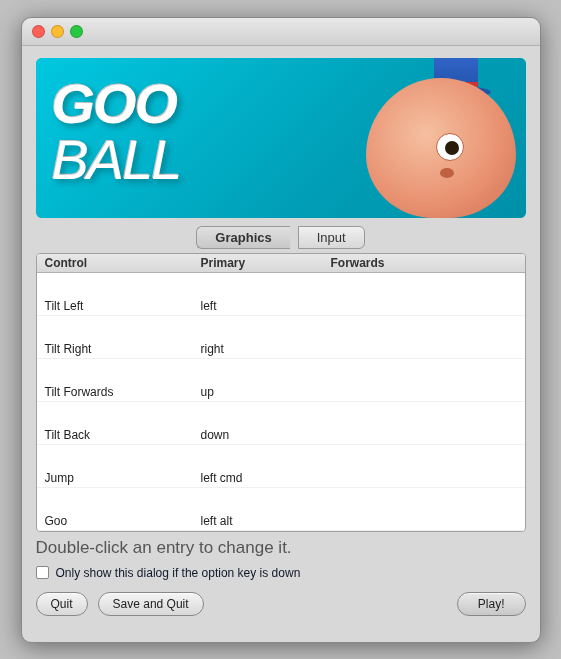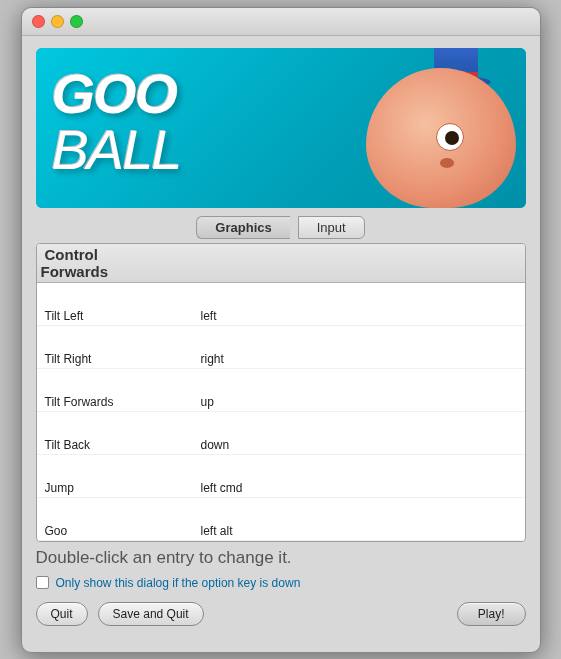--- a/index.html
+++ b/index.html
@@ -221,25 +221,24 @@
       border: 1px solid #a0a0a0;
       background: white;
       border-radius: 4px;
       overflow: hidden;
     }
 
     .table-header {
       display: flex;
       background: linear-gradient(to bottom, #e8e8e8, #d8d8d8);
       border-bottom: 1px solid #b0b0b0;
-      font-size: 15px;
+      font-size: 12px;
       font-weight: 600;
       color: #333;
       padding: 2px 0;
-      flex-direction: column;
     }
 
     .col-control { width: 160px; padding-left: 8px; }
     .col-primary { width: 130px; padding-left: 4px; }
     .col-secondary { flex: 1; padding-left: 4px; }
 
     .table-body {
       min-height: 160px;
     }
 
@@ -262,21 +261,21 @@
       color: #555;
     }
 
     
     .checkbox-row {
       display: flex;
       align-items: center;
       margin: 6px 14px 12px 14px;
       gap: 7px;
       font-size: 12px;
-      color: #0369a1;
+      color: #0f172a;
     }
 
     .checkbox-box {
       width: 13px;
       height: 13px;
       border: 1px solid #888;
       background: white;
       border-radius: 2px;
       flex-shrink: 0;
     }
@@ -347,20 +346,21 @@
   </div>
 
   <div class="tabs-container">
     <div class="tab active">Graphics</div>
     <div class="tab">Input</div>
   </div>
 
   <div class="table-container">
     <div class="table-header">
       <div class="col-control">Control</div>
+      <div class="col-primary">Primary</div>
       <div class="col-secondary">Forwards</div>
     </div>
     <div class="table-body" id="table-body">
     <div class="table-row">
       <div class="col-control">Tilt Left</div>
       <div class="col-primary">left</div>
       <div class="col-secondary"></div>
     </div>
         <div class="table-row">
       <div class="col-control">Tilt Right</div>

